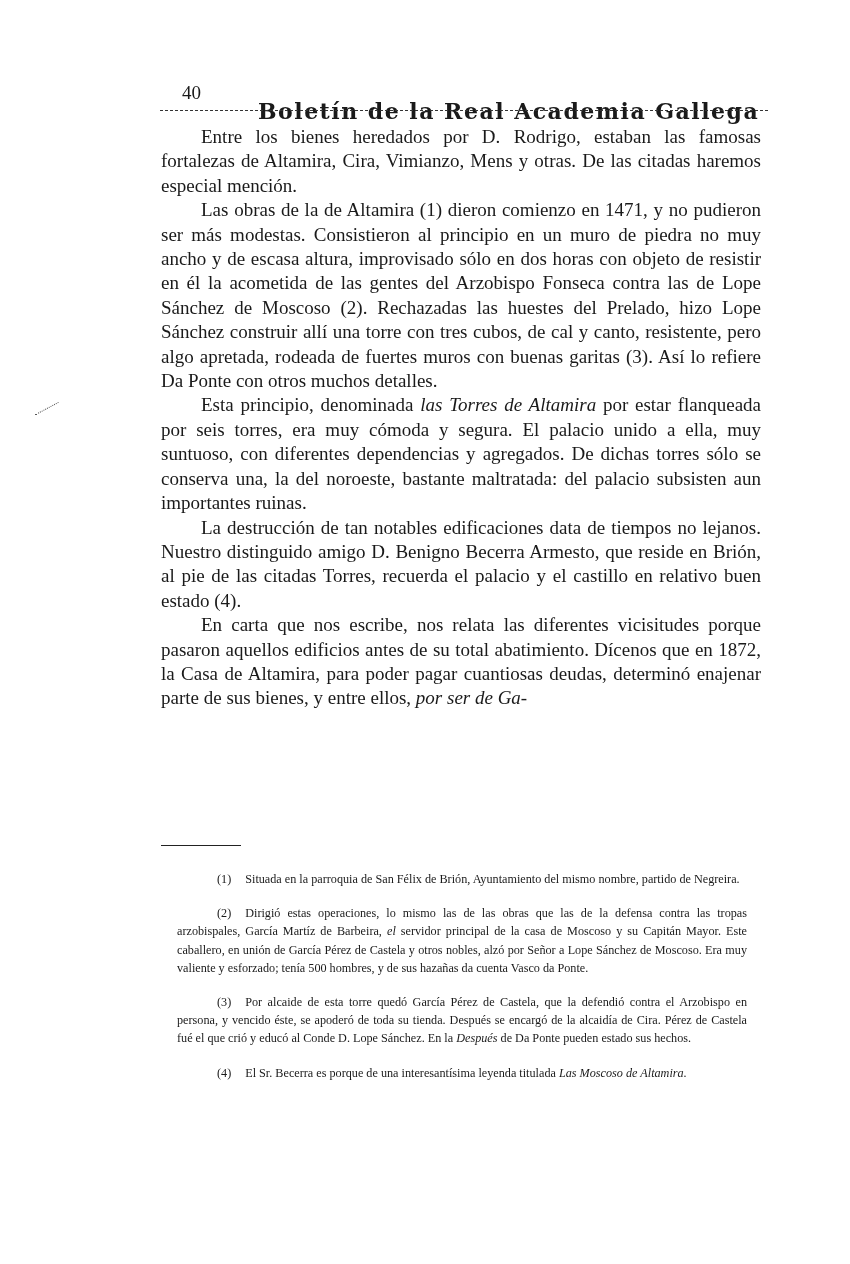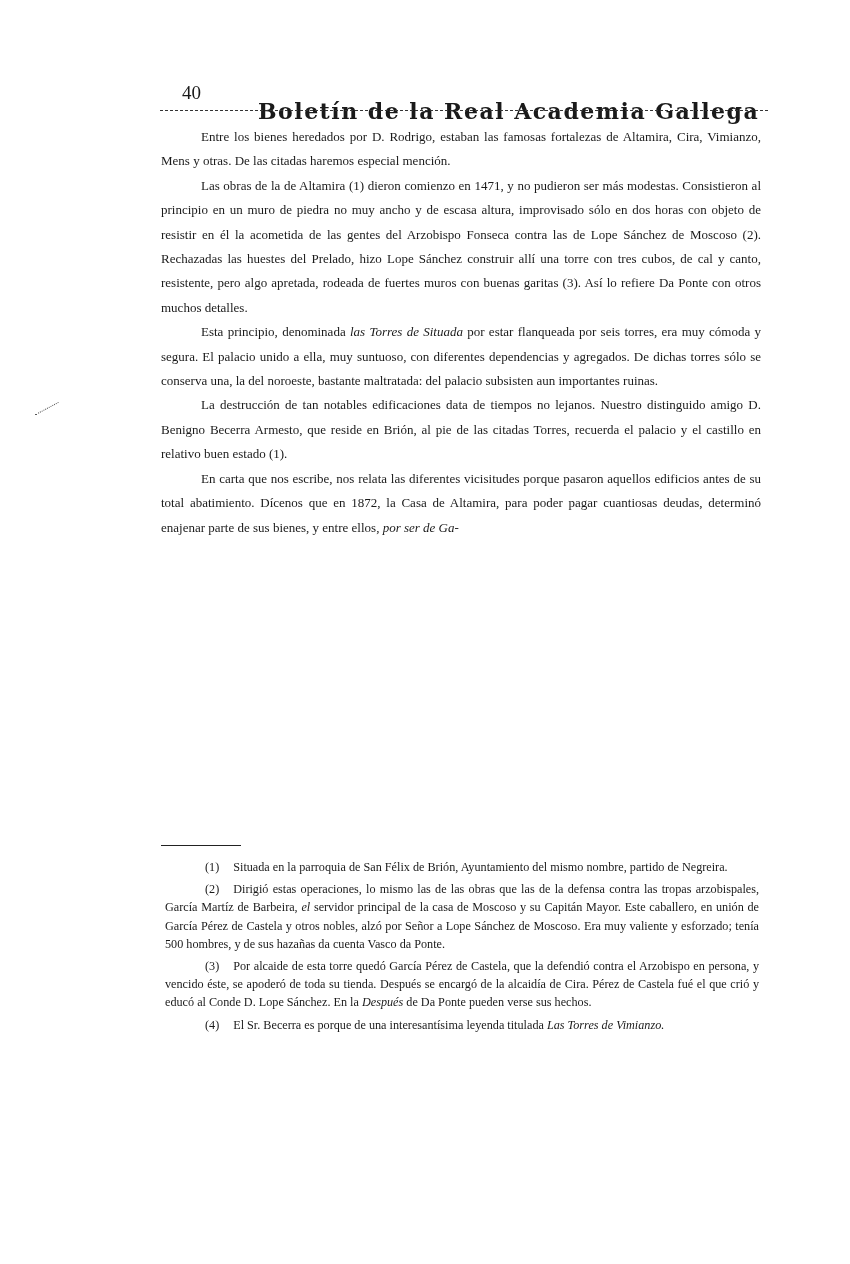--- a/index.html
+++ b/index.html
@@ -5,53 +5,53 @@
   html, body { margin:0; padding:0; background:#ffffff; }
   body { width:850px; height:1264px; position:relative; overflow:hidden;
          font-family:"Liberation Serif","DejaVu Serif",serif; color:#1a1a1a; }
   .page { position:absolute; left:0; top:0; width:850px; height:1264px; }
   .header { position:absolute; left:160px; top:78px; width:602px; height:30px; }
   .page-num { position:absolute; left:22px; top:4px; font-size:19px; }
   .running-title { position:absolute; left:98px; top:0; font-size:22px; letter-spacing:1.5px;
                    font-family:"DejaVu Serif","Liberation Serif",serif; font-weight:bold;margin-top:20px; }
   .header-rule { position:absolute; left:160px; top:110px; width:608px; height:0;
                  border-top:1.5px dashed #333; }
-  .body-text { position:absolute; left:161px; top:125px; width:600px; font-size:13px;
+  .body-text { position:absolute; left:161px; top:125px; width:600px; font-size:19px;
                line-height:24.4px; text-align:justify; }
   .body-text p { margin:0; text-indent:40px; }
   .fn-rule { position:absolute; left:161px; top:845px; width:80px; height:0; border-top:1.5px solid #222; }
   .footnotes { position:absolute; left:161px; top:854px; width:602px; font-size:12.2px;
                line-height:18.2px; text-align:justify; }
-  .footnotes p { margin:4px; text-indent:40px; }
+  .footnotes p { margin:16px; text-indent:40px; }
   .fn-mark { margin-right:14px; }
   i { font-style:italic; }
   .stray-mark { position:absolute; left:34px; top:408px; width:26px; height:0;
                 border-top:1px dotted #555; transform:rotate(-28deg); }
 </style>
 </head>
 <body>
 
 <div class="page">
   <div class="stray-mark"></div>
 
   <div class="header">
     <span class="page-num">40</span>
     <span class="running-title">Boletín de la Real Academia Gallega</span>
   </div>
   <div class="header-rule"></div>
 
   <div class="body-text">
     <p>Entre los bienes heredados por D. Rodrigo, estaban las famosas fortalezas de Altamira, Cira, Vimianzo, Mens y otras. De las citadas haremos especial mención.</p>
     <p>Las obras de la de Altamira (1) dieron comienzo en 1471, y no pudieron ser más modestas. Consistieron al principio en un muro de piedra no muy ancho y de escasa altura, improvisado sólo en dos horas con objeto de resistir en él la acometida de las gentes del Arzobispo Fonseca contra las de Lope Sánchez de Moscoso (2). Rechazadas las huestes del Prelado, hizo Lope Sánchez construir allí una torre con tres cubos, de cal y canto, resistente, pero algo apretada, rodeada de fuertes muros con buenas garitas (3). Así lo refiere Da Ponte con otros muchos detalles.</p>
-    <p><span>Esta principio, denominada </span><i>las Torres de Situada</i><span> por estar flanqueada por seis torres, era muy cómoda y segura. El palacio unido a ella, muy suntuoso, con diferentes dependencias y agregados. De dichas torres sólo se conserva una, la del noroeste, bastante maltratada: del palacio subsisten aun importantes ruinas.</span></p>
-    <p>La destrucción de tan notables edificaciones data de tiempos no lejanos. Nuestro distinguido amigo D. Benigno Becerra Armesto, que reside en Brión, al pie de las citadas Torres, recuerda el palacio y el castillo en relativo buen estado (1).</p>
+    <p><span>Esta principio, denominada </span><i>las Torres de Altamira</i><span> por estar flanqueada por seis torres, era muy cómoda y segura. El palacio unido a ella, muy suntuoso, con diferentes dependencias y agregados. De dichas torres sólo se conserva una, la del noroeste, bastante maltratada: del palacio subsisten aun importantes ruinas.</span></p>
+    <p>La destrucción de tan notables edificaciones data de tiempos no lejanos. Nuestro distinguido amigo D. Benigno Becerra Armesto, que reside en Brión, al pie de las citadas Torres, recuerda el palacio y el castillo en relativo buen estado (4).</p>
     <p><span>En carta que nos escribe, nos relata las diferentes vicisitudes porque pasaron aquellos edificios antes de su total abatimiento. Dícenos que en 1872, la Casa de Altamira, para poder pagar cuantiosas deudas, determinó enajenar parte de sus bienes, y entre ellos, </span><i>por ser de Ga-</i><span></span></p>
   </div>
 
   <div class="fn-rule"></div>
 
   <div class="footnotes">
     <p><span class="fn-mark">(1)</span><span>Situada en la parroquia de San Félix de Brión, Ayuntamiento del mismo nombre, partido de Negreira.</span></p>
     <p><span class="fn-mark">(2)</span><span>Dirigió estas operaciones, lo mismo las de las obras que las de la defensa contra las tropas arzobispales, García Martíz de Barbeira, </span><i>el</i><span> servidor principal de la casa de Moscoso y su Capitán Mayor. Este caballero, en unión de García Pérez de Castela y otros nobles, alzó por Señor a Lope Sánchez de Moscoso. Era muy valiente y esforzado; tenía 500 hombres, y de sus hazañas da cuenta Vasco da Ponte.</span></p>
-    <p><span class="fn-mark">(3)</span><span>Por alcaide de esta torre quedó García Pérez de Castela, que la defendió contra el Arzobispo en persona, y vencido éste, se apoderó de toda su tienda. Después se encargó de la alcaidía de Cira. Pérez de Castela fué el que crió y educó al Conde D. Lope Sánchez. En la </span><i>Después</i><span> de Da Ponte pueden verse sus hechos.</span></p>
-    <p><span class="fn-mark">(4)</span><span>El Sr. Becerra es porque de una interesantísima leyenda titulada </span><i>Las Torres de Vimianzo.</i><span></span></p>
+    <p><span class="fn-mark">(3)</span><span>Por alcaide de esta torre quedó García Pérez de Castela, que la defendió contra el Arzobispo en persona, y vencido éste, se apoderó de toda su tienda. Después se encargó de la alcaidía de Cira. Pérez de Castela fué el que crió y educó al Conde D. Lope Sánchez. En la </span><i>Después</i><span> de Da Ponte pueden estado sus hechos.</span></p>
+    <p><span class="fn-mark">(4)</span><span>El Sr. Becerra es porque de una interesantísima leyenda titulada </span><i>Las Moscoso de Altamira.</i><span></span></p>
   </div>
 </div>
 
 </body></html>

